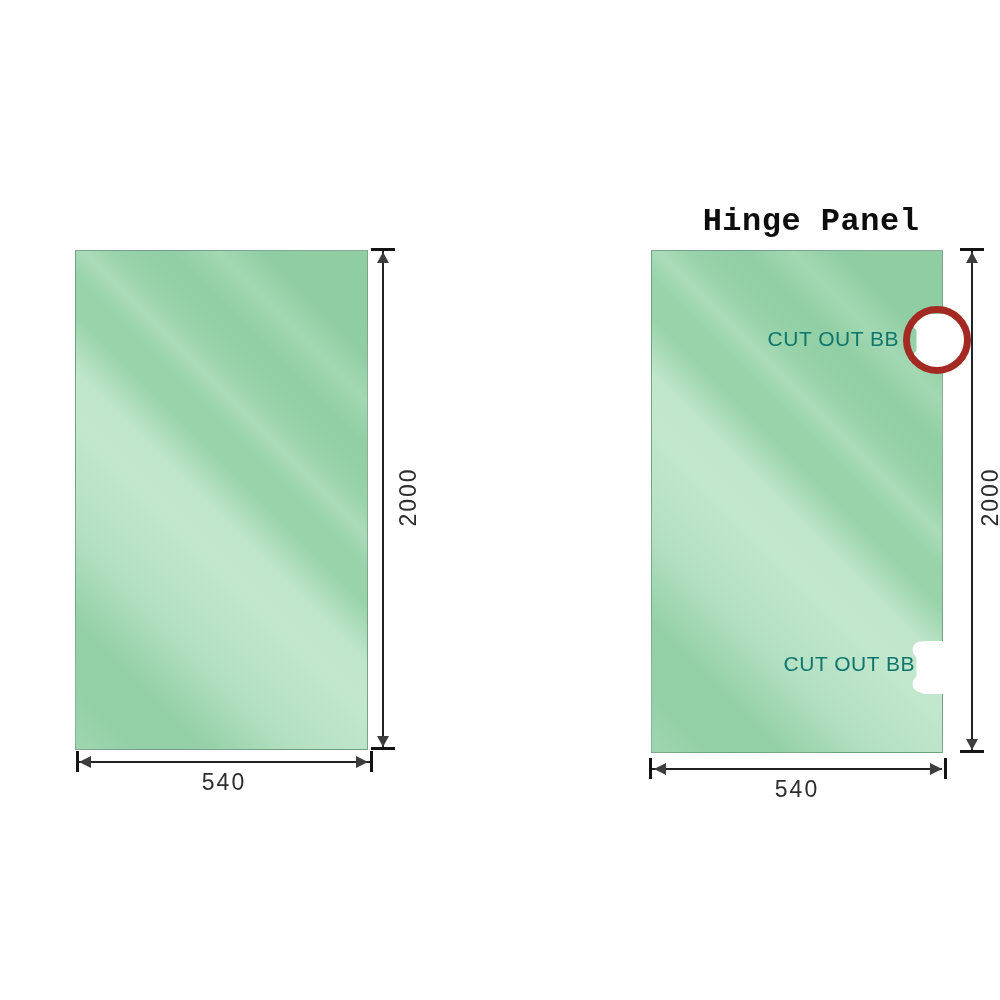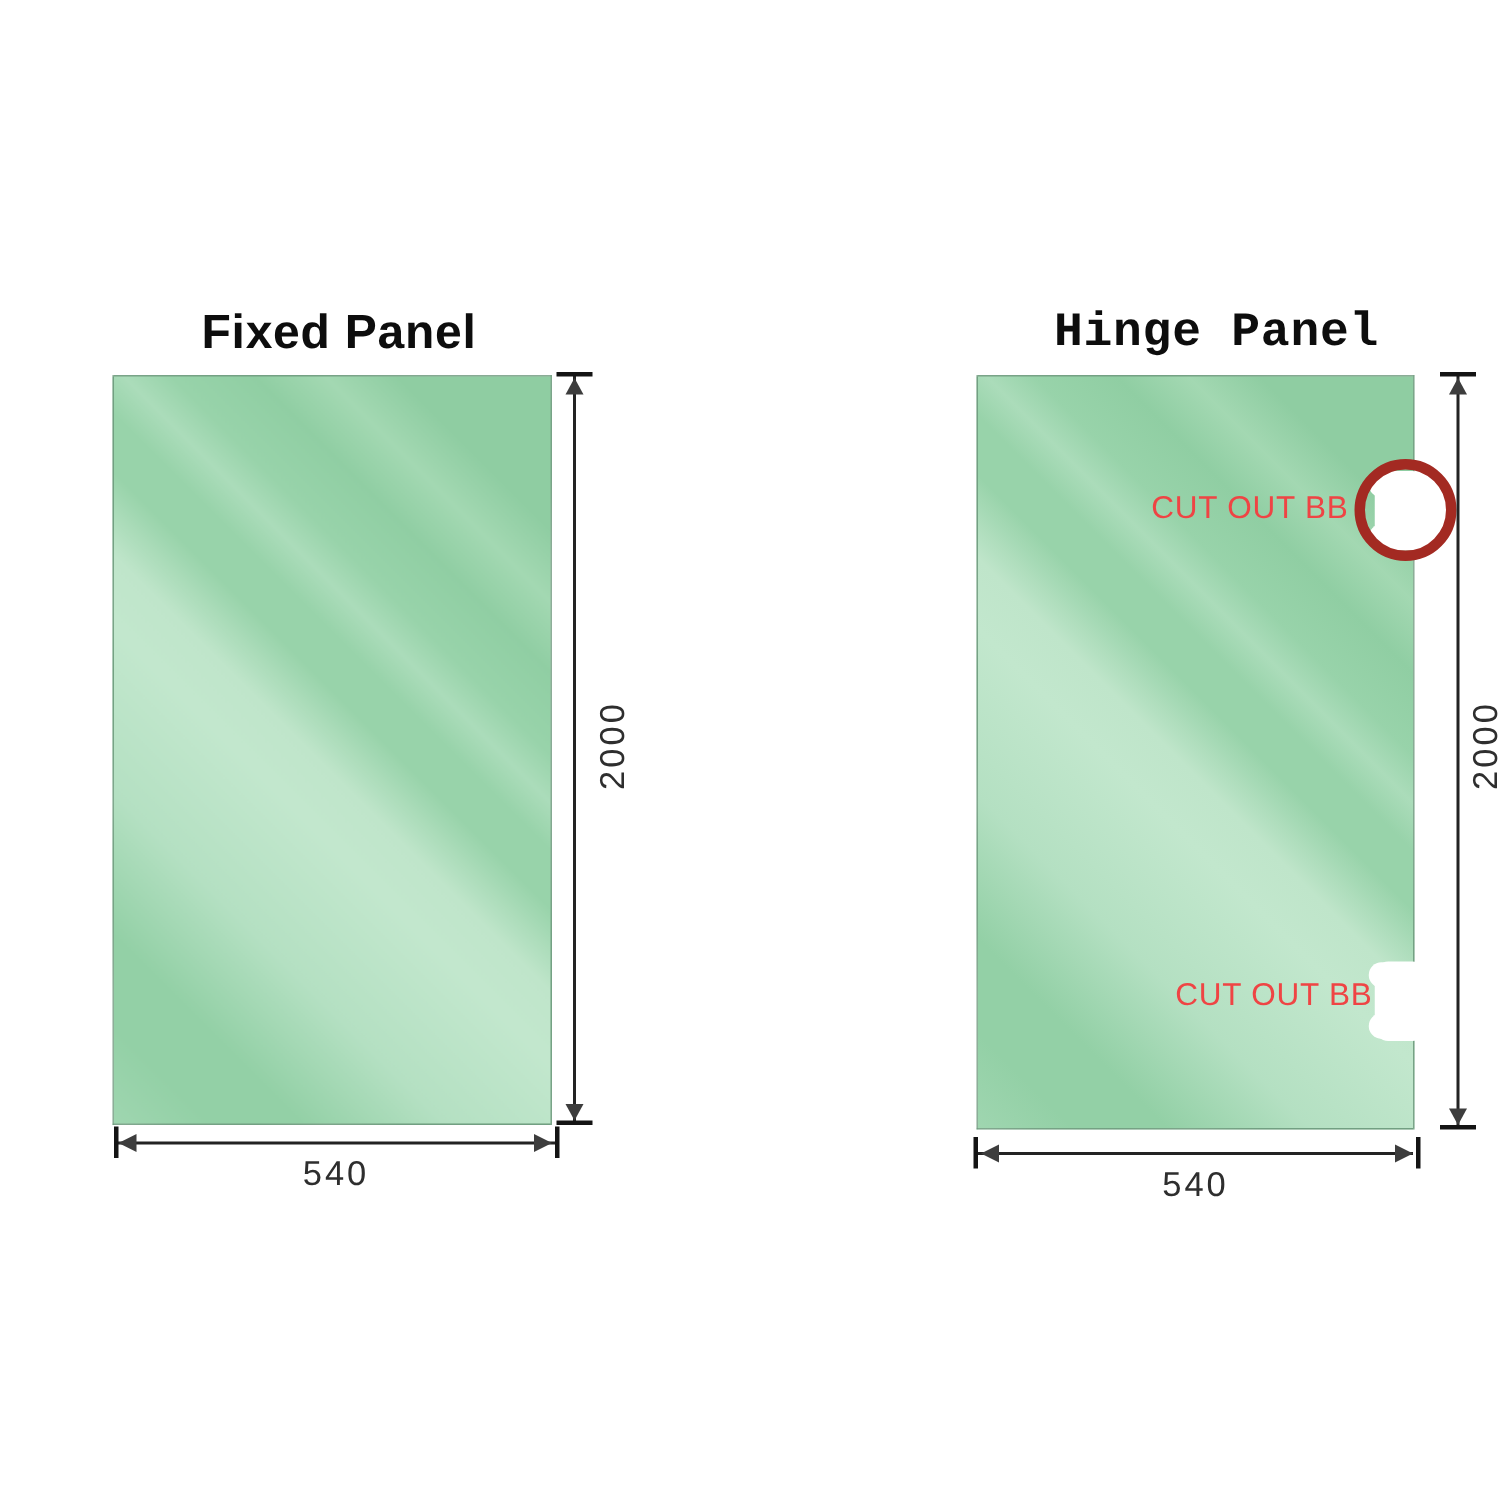--- a/index.html
+++ b/index.html
@@ -106,21 +106,21 @@
   .harr-hinge-right { left: 930px; top: 763px; }
   .hlabel-hinge { left: 697px; top: 776px; width: 200px; }
 
   
   .cutout-svg { position: absolute; width: 44px; height: 60px; }
   .cutout-top    { left: 908px; top: 311px; }
   .cutout-bottom { left: 908px; top: 637px; }
 
   .cutout-label {
     position: absolute;
-    color: #ef4444;
+    color: #0f766e;
     font-size: 21px;
     letter-spacing: 0.5px;
     white-space: nowrap;
   }
   .cutout-label-top    { right: 101px; top: 327px; }
   .cutout-label-bottom { right: 85px;  top: 652px; }
 
   .highlight-ring {
     position: absolute;
     left: 903px;
@@ -131,21 +131,20 @@
     border: 7px solid #a32a22;
     border-radius: 50%;
     background: transparent;
   }
 </style>
 </head>
 <body>
 
 <div class="canvas">
 
-  <div class="panel-title title-fixed">Fixed Panel</div>
 
   <div class="glass glass-fixed"></div>
 
   <div class="dim-line-v vline-fixed"></div>
   <div class="tick-h vtick-fixed-top"></div>
   <div class="tick-h vtick-fixed-bottom"></div>
   <div class="arr arr-up varr-fixed-up"></div>
   <div class="arr arr-down varr-fixed-down"></div>
   <div class="dim-label dim-label-v vlabel-fixed">2000</div>
 

